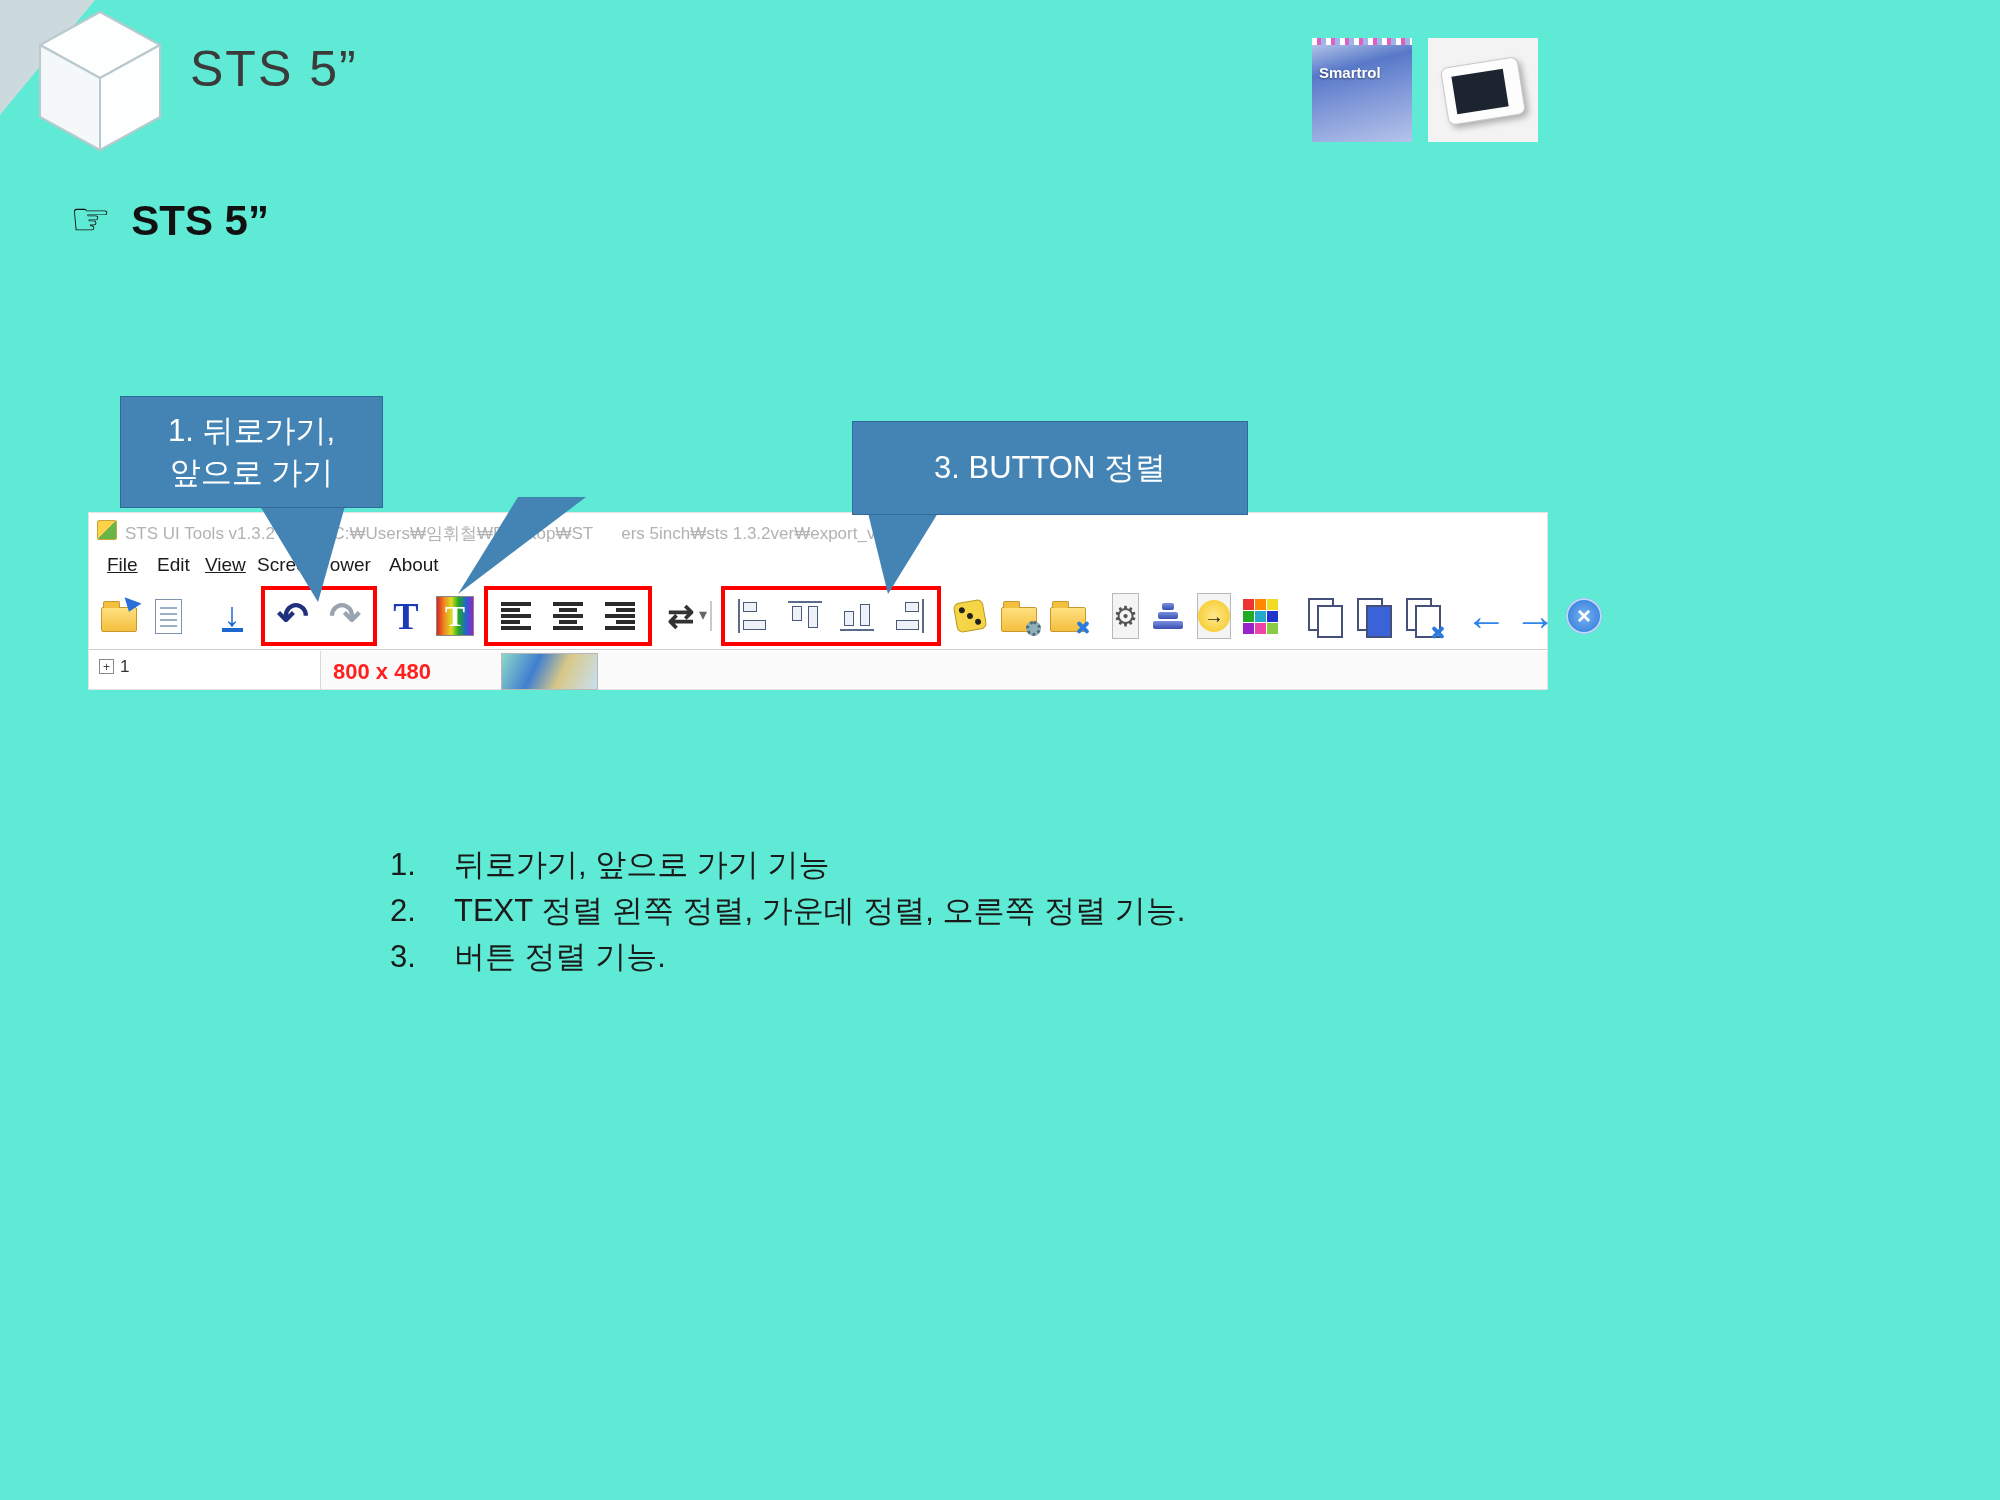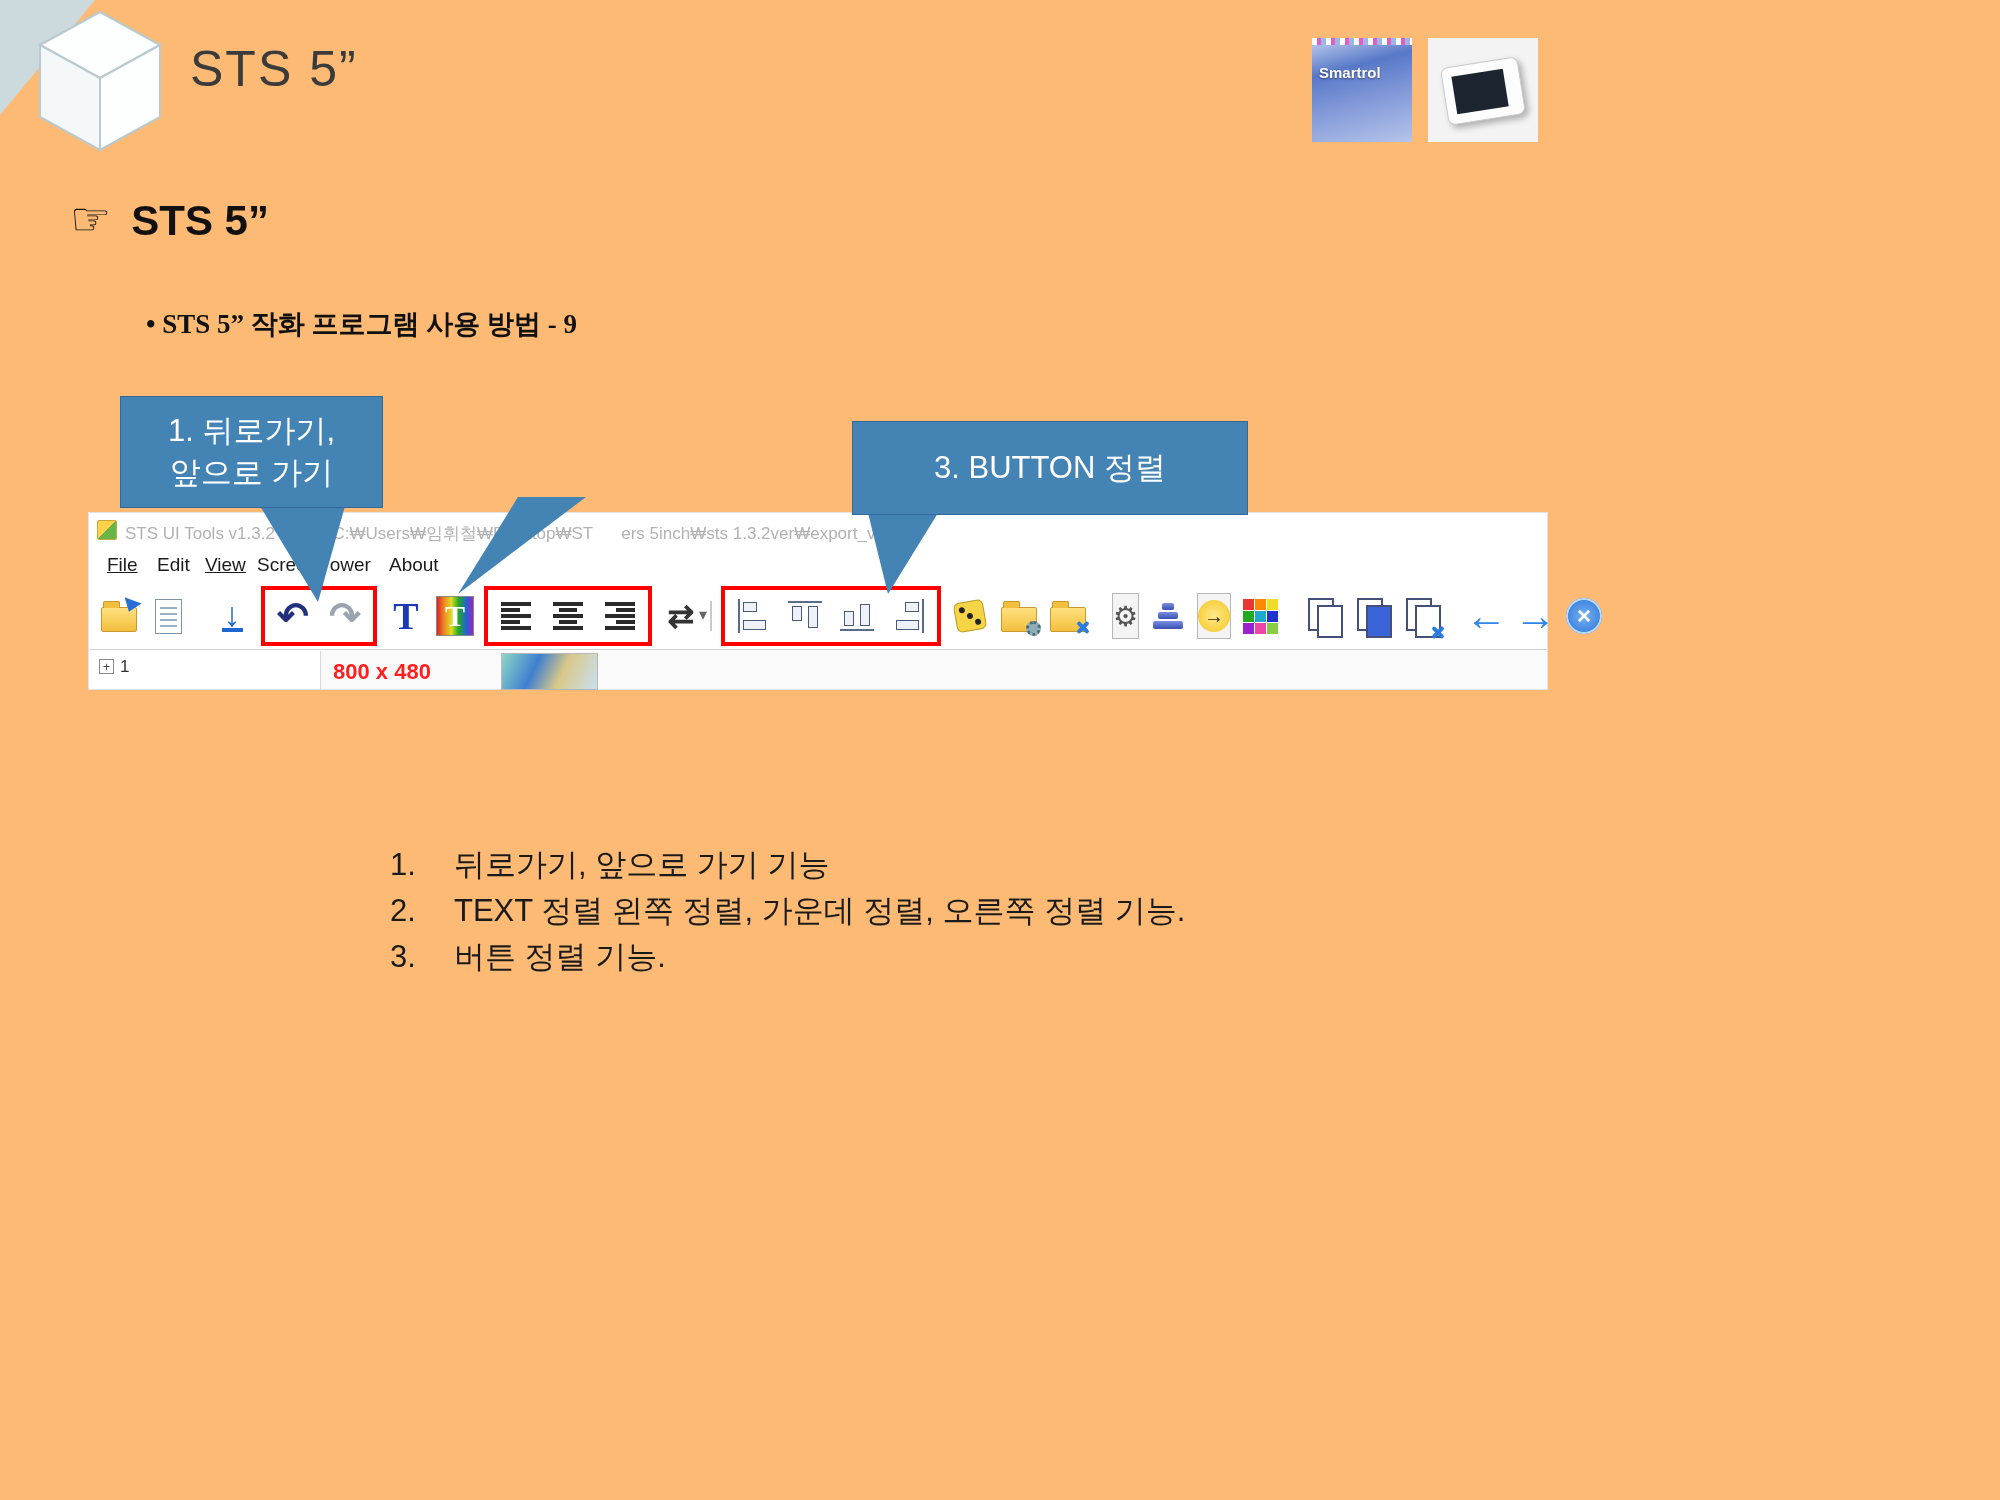--- a/index.html
+++ b/index.html
@@ -1,17 +1,17 @@
 <!DOCTYPE html>
 <html><head>
 <meta charset="utf-8">
 <style>
   * { box-sizing: border-box; margin: 0; padding: 0; }
   body { background: #888; font-family: "Liberation Sans", sans-serif; }
-  #slide { position: relative; width: 2000px; height: 1500px; background: #fdba74; overflow: hidden; margin: 0 auto; }
+  #slide { position: relative; width: 2000px; height: 1500px; background: #5eead4; overflow: hidden; margin: 0 auto; }
 
   
   .cube-svg { position: absolute; left: 0; top: 0; }
 
   
   .page-title { position: absolute; left: 190px; top: 40px; font-size: 50px; color: #3b3b3b; letter-spacing: 2px; }
 
   
   .smartrol { position: absolute; left: 1312px; top: 38px; width: 100px; height: 104px;
     background: linear-gradient(165deg,#c4d2f0 0%,#5878c8 30%,#8098d8 58%,#b6c4ea 100%); overflow: hidden; }
@@ -180,21 +180,20 @@
     <div class="dbody">
       <div class="dscreen"></div>
     </div>
   </div>
 
   <div class="heading">
     <span class="pointer">☞</span>
     <span class="strong">STS 5”</span>
   </div>
 
-  <div class="bullet-line">• STS 5” 작화 프로그램 사용 방법 - 9</div>
 
   <svg class="tails" width="2000" height="1500">
     <polygon points="260,506 345,506 318,602" fill="#4384b5"></polygon>
     <polygon points="518,497 586,497 458,594" fill="#4384b5"></polygon>
     <polygon points="868,513 938,513 888,594" fill="#4384b5"></polygon>
   </svg>
 
   <div class="callout" id="callout1">
     <span>1. 뒤로가기,</span>
     <span>앞으로 가기</span>

